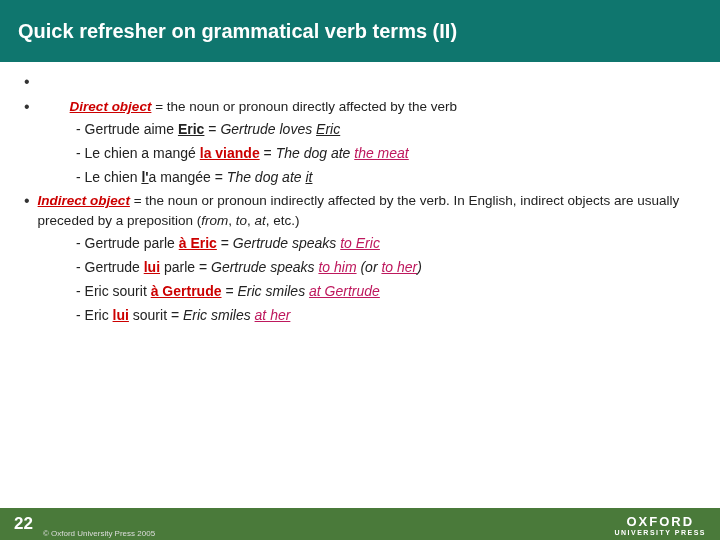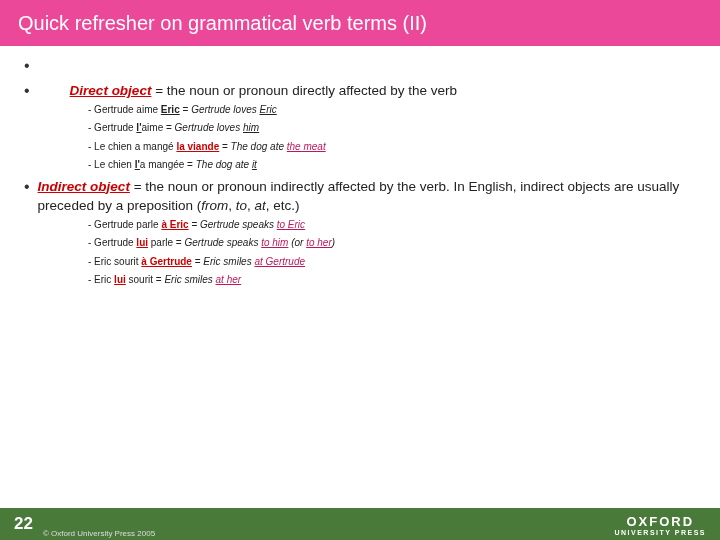--- a/index.html
+++ b/index.html
@@ -6,25 +6,25 @@
     body {
       width: 720px;
       height: 540px;
       background: #fff;
       font-family: Arial, sans-serif;
       font-size: 13.5px;
       overflow: hidden;
       position: relative;
     }
     .header {
-      background: #ec4899;
+      background: #0f766e;
       color: #fff;
       font-size: 20px;
-      font-weight: normal;
-      padding: 10px 18px;
+      font-weight: bold;
+      padding: 18px 18px;
       line-height: 1.3;
     }
     .content {
       padding: 10px 24px 6px 24px;
     }
     .bullet-item {
       display: flex;
       align-items: flex-start;
       margin-bottom: 6px;
     }
@@ -52,24 +52,23 @@
       font-weight: bold;
       color: #cc0000;
       text-decoration: underline;
     }
     .examples {
       margin-left: 52px;
       margin-bottom: 4px;
     }
     .example-line {
       margin-bottom: 4px;
-      font-size: 10px;
+      font-size: 14px;
       color: #222;
       line-height: 1.45;
-      margin-left: 12px;
     }
     .underline-bold {
       font-weight: bold;
       text-decoration: underline;
     }
     .italic-underline {
       font-style: italic;
       text-decoration: underline;
     }
     .italic {
@@ -154,23 +153,20 @@
       <span class="direct-object-label">Direct object</span><span> = the noun or pronoun directly affected by the verb</span>
     </span>
   </div>
 
   <div class="examples">
 
     <div class="example-line">
       <span>- Gertrude aime </span><span class="underline-bold">Eric</span><span> = </span><span class="italic">Gertrude loves </span><span class="italic-underline">Eric</span>
     </div>
 
-    <div class="example-line">
-      <span>- Gertrude </span><span class="underline-bold">l'</span><span>aime = </span><span class="italic">Gertrude loves </span><span class="italic-underline">him</span>
-    </div>
 
     <div class="example-line">
       <span>- Le chien a mangé </span><span class="red-underline-bold">la viande</span><span> = </span><span class="italic">The dog ate </span><span class="red-italic-underline">the meat</span>
     </div>
 
     <div class="example-line">
       <span>- Le chien </span><span class="underline-bold">l'</span><span>a mangée = </span><span class="italic">The dog ate </span><span class="italic-underline">it</span>
     </div>
   </div>
 

